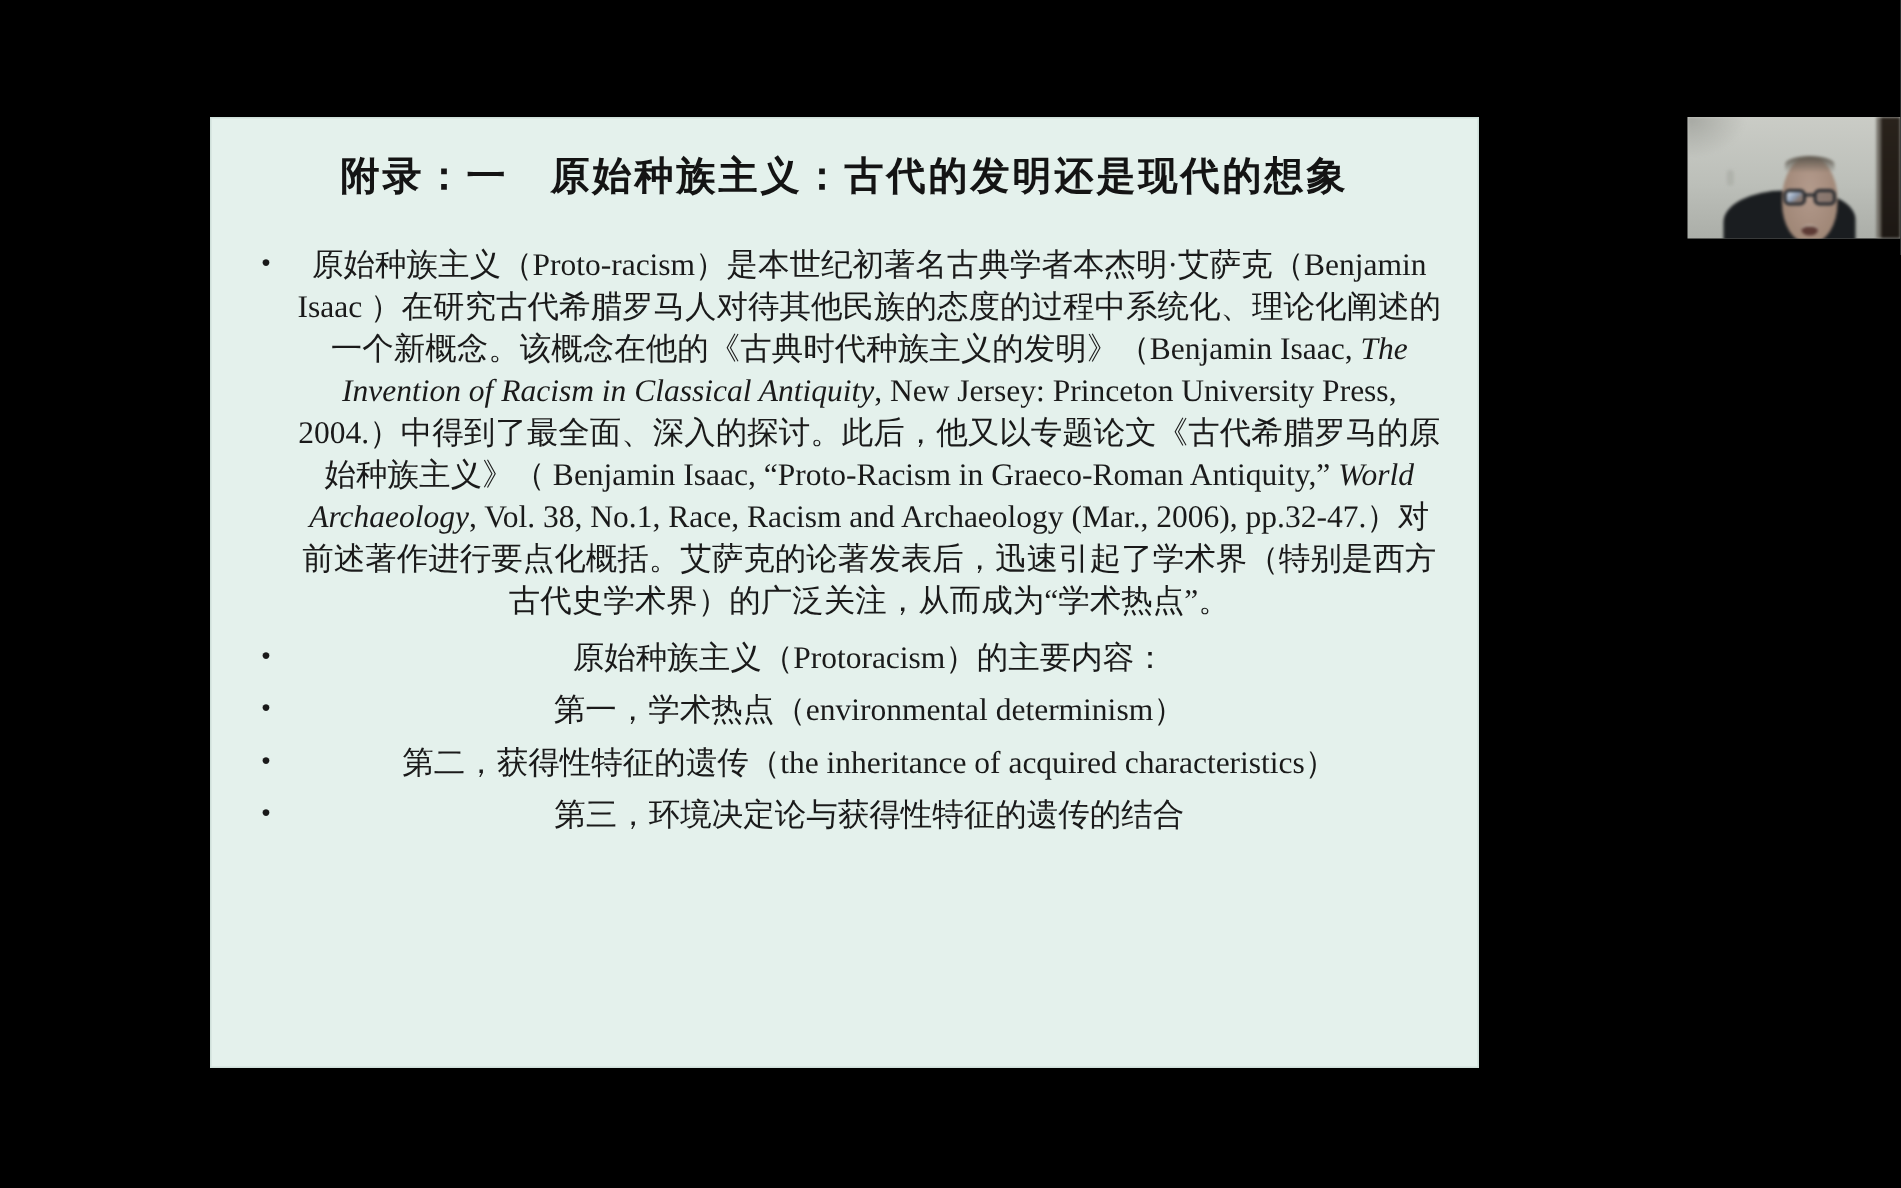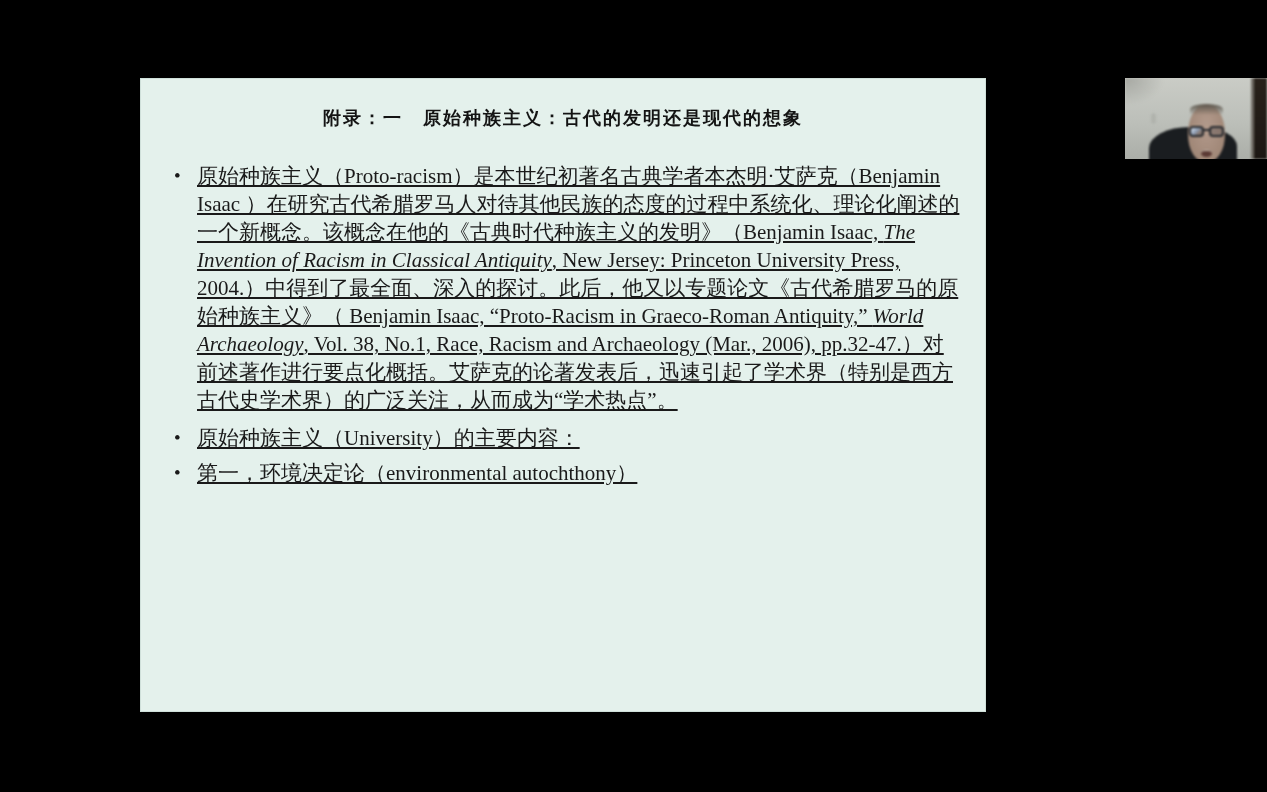--- a/index.html
+++ b/index.html
@@ -23,35 +23,34 @@
     top: 78px;
     width: 846px;
     height: 634px;
     background: #e4f1ec;
     box-shadow: inset 0 0 0 1px #cfe0da;
     overflow: hidden;
   }
   .slide-title {
     margin-top: 23px;
     text-align: center;
-    font-size: 18px;
+    font-size: 26px;
     line-height: 34px;
     font-weight: bold;
     letter-spacing: 2px;
     color: #141414;
   }
   .bullet-list {
     list-style: none;
     margin: 27px 24px 0 31px;
     padding: 0;
     font-size: 21px;
     line-height: 28px;
     color: #1a1a1a;
-    text-align: left;
-    text-decoration: underline;
+    text-align: center;
   }
   .bullet-list li {
     position: relative;
     padding-left: 26px;
     margin-bottom: 7px;
   }
   .bullet-list li:first-child { margin-bottom: 10px; }
   .bullet-list li::before {
     content: "\2022";
     position: absolute;
@@ -159,22 +158,24 @@
 </style>
 </head>
 <body>
 
 <div class="stage">
 
   <div class="slide">
     <div class="slide-title">附录：一　原始种族主义：古代的发明还是现代的想象</div>
     <ul class="bullet-list">
         <li><span>原始种族主义（Proto-racism）是本世纪初著名古典学者本杰明·艾萨克（Benjamin Isaac ）在研究古代希腊罗马人对待其他民族的态度的过程中系统化、理论化阐述的一个新概念。该概念在他的《古典时代种族主义的发明》（Benjamin Isaac, </span><span class="it">The Invention of Racism in Classical Antiquity</span><span>, New Jersey: Princeton University Press, 2004.）中得到了最全面、深入的探讨。此后，他又以专题论文《古代希腊罗马的原始种族主义》（ Benjamin Isaac, “Proto-Racism in Graeco-Roman Antiquity,” </span><span class="it">World Archaeology</span><span>, Vol. 38, No.1, Race, Racism and Archaeology (Mar., 2006), pp.32-47.）对前述著作进行要点化概括。艾萨克的论著发表后，迅速引起了学术界（特别是西方古代史学术界）的广泛关注，从而成为“学术热点”。</span></li>
-        <li><span>原始种族主义（University）的主要内容：</span></li>
-        <li><span>第一，环境决定论（environmental autochthony）</span></li>
+        <li><span>原始种族主义（Protoracism）的主要内容：</span></li>
+        <li><span>第一，学术热点（environmental determinism）</span></li>
+        <li><span>第二，获得性特征的遗传（the inheritance of acquired characteristics）</span></li>
+        <li><span>第三，环境决定论与获得性特征的遗传的结合</span></li>
       </ul>
   </div>
 
   <div class="webcam">
     <div class="webcam-inner">
       <div class="wall-shade"></div>
       <div class="wall-mark"></div>
       <div class="door-edge"></div>
       <div class="door"></div>
       <div class="torso"></div>

